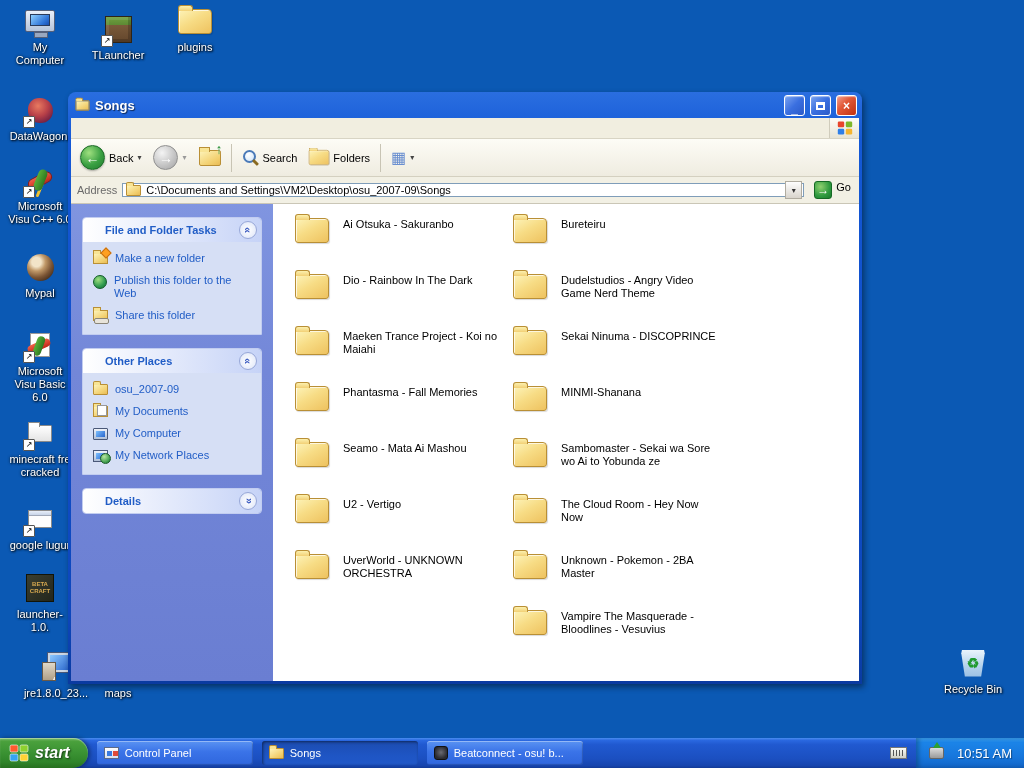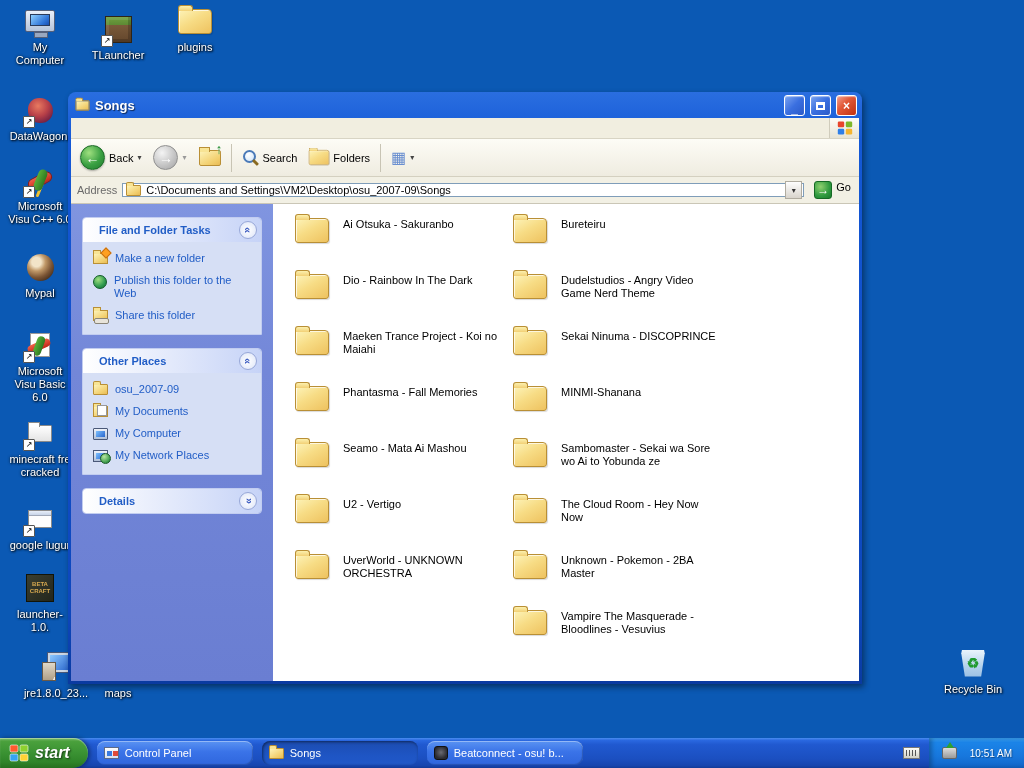--- a/index.html
+++ b/index.html
@@ -198,21 +198,21 @@
   .go-btn { display:flex; align-items:flex-start; gap:4px; padding:0 5px; font-size:11px; }
   .go-icon { width:18px; height:18px; border-radius:3px; border:1px solid #156a24; color:#fff; font-size:12px;
     font-weight:bold; display:flex; align-items:center; justify-content:center;
     background:radial-gradient(circle at 35% 30%,#8fd06f,#2f9a3f 60%,#1a7a2c); }
   .go-icon::after { content:"→"; }
 
   .win-main { flex:1; display:flex; min-height:0; }
   .sidebar { width:202px; flex:none; background:linear-gradient(180deg,#8095e0,#7387d8 35%,#6a7ed2); overflow:hidden; padding-bottom:10px; }
   .panel { margin:13px 11px 0; border:1px solid #c2cdf0; border-radius:4px 4px 0 0; }
   .panel.collapsed { border-radius:4px; }
-  .panel-head { height:24px; display:flex; align-items:center; justify-content:space-between; padding:0 4px 0 16px;
+  .panel-head { height:24px; display:flex; align-items:center; justify-content:space-between; padding:0 4px 0 22px;
     background:linear-gradient(90deg,#ffffff,#c6d3f7); border-radius:3px 3px 0 0; }
   .panel.collapsed .panel-head { border-radius:3px; }
   .panel-title { font-weight:bold; font-size:11px; color:#215dc6; }
   .chev-btn { width:18px; height:18px; border-radius:50%; background:radial-gradient(#ffffff,#dce4f8);
     border:1px solid #98a8d8; color:#3a5ac0; display:flex; align-items:center; justify-content:center;
     font-size:11px; font-weight:bold; }
   .chev-btn span { display:block; transform:rotate(90deg); margin-top:-1px; }
   .chev-btn.down span { transform:rotate(-90deg); }
   .chev-btn span::after { content:"«"; }
   .panel-body { background:#d6dff5; padding:10px 8px 12px 10px; display:flex; flex-direction:column; gap:9px; }
@@ -224,32 +224,32 @@
   .frow { height:56px; display:flex; align-items:flex-start; gap:14px; }
   .frow .flbl { font-size:11px; line-height:13px; max-width:162px; color:#000; }
 
   
   .taskbar { position:absolute; left:0; bottom:0; width:1024px; height:30px; z-index:10; display:flex; align-items:center;
     background:linear-gradient(180deg,#4a8df0 0%,#2a68e0 8%,#2059d0 22%,#1b4fc0 70%,#1745ae 92%,#123a96 100%); }
   .start-btn { height:30px; padding:0 18px 0 9px; display:flex; align-items:center; gap:6px; flex:none;
     background:linear-gradient(180deg,#74b964 0%,#4aa03c 12%,#3c9434 45%,#2f8429 80%,#26701f 100%);
     border-radius:0 16px 16px 0; box-shadow:2px 0 4px rgba(0,0,0,.4), inset 0 1px 1px rgba(255,255,255,.4);
     color:#fff; font-size:16px; font-style:italic; font-weight:bold; text-shadow:1px 1px 2px rgba(0,0,0,.6); }
-  .task-btn { width:156px; height:24px; margin-left:9px; border-radius:8px; display:flex; align-items:center; gap:6px;
+  .task-btn { width:156px; height:24px; margin-left:9px; border-radius:3px; display:flex; align-items:center; gap:6px;
     padding:0 7px; color:#fff; font-size:11px; white-space:nowrap; overflow:hidden; flex:none;
     background:linear-gradient(180deg,#5a93f2,#3a73e8 45%,#2f66dd);
     box-shadow:inset 0 1px 0 rgba(255,255,255,.35), inset -1px -1px 1px rgba(0,0,0,.2); }
   .task-btn.active { background:linear-gradient(180deg,#1c4cb0,#1e55c4 60%,#2158c8);
     box-shadow:inset 1px 1px 3px rgba(0,0,0,.5); }
   .tb-space { flex:1; }
   .kbd-icon { width:17px; height:12px; margin-right:9px; background:linear-gradient(#fdfdf8,#d0d0c4);
     border:1px solid #777; position:relative; flex:none; }
   .kbd-icon::after { content:""; position:absolute; inset:2px;
     background:repeating-linear-gradient(90deg,#555 0 1px,transparent 1px 3px); }
-  .tray { height:30px; display:flex; align-items:center; gap:13px; padding:0 12px 0 13px; color:#fff; font-size:10px;
+  .tray { height:30px; display:flex; align-items:center; gap:13px; padding:0 12px 0 13px; color:#fff; font-size:13px;
     background:linear-gradient(180deg,#3aa0f2 0%,#1b84e8 15%,#1777dd 60%,#1265c8 100%);
     box-shadow:inset 3px 0 4px rgba(0,0,0,.25); flex:none; }
   .tray-remove { width:15px; height:12px; background:linear-gradient(#dcdcdc,#9a9a9a); border:1px solid #666;
     border-radius:2px; position:relative; flex:none; }
   .tray-remove::after { content:""; position:absolute; left:3px; top:-6px; width:0; height:0;
     border-left:4px solid transparent; border-right:4px solid transparent; border-bottom:6px solid #2fa02f; }
   .tray-time { text-shadow:1px 1px 1px rgba(0,0,0,.4); }
 </style>
 </head>
 <body>

